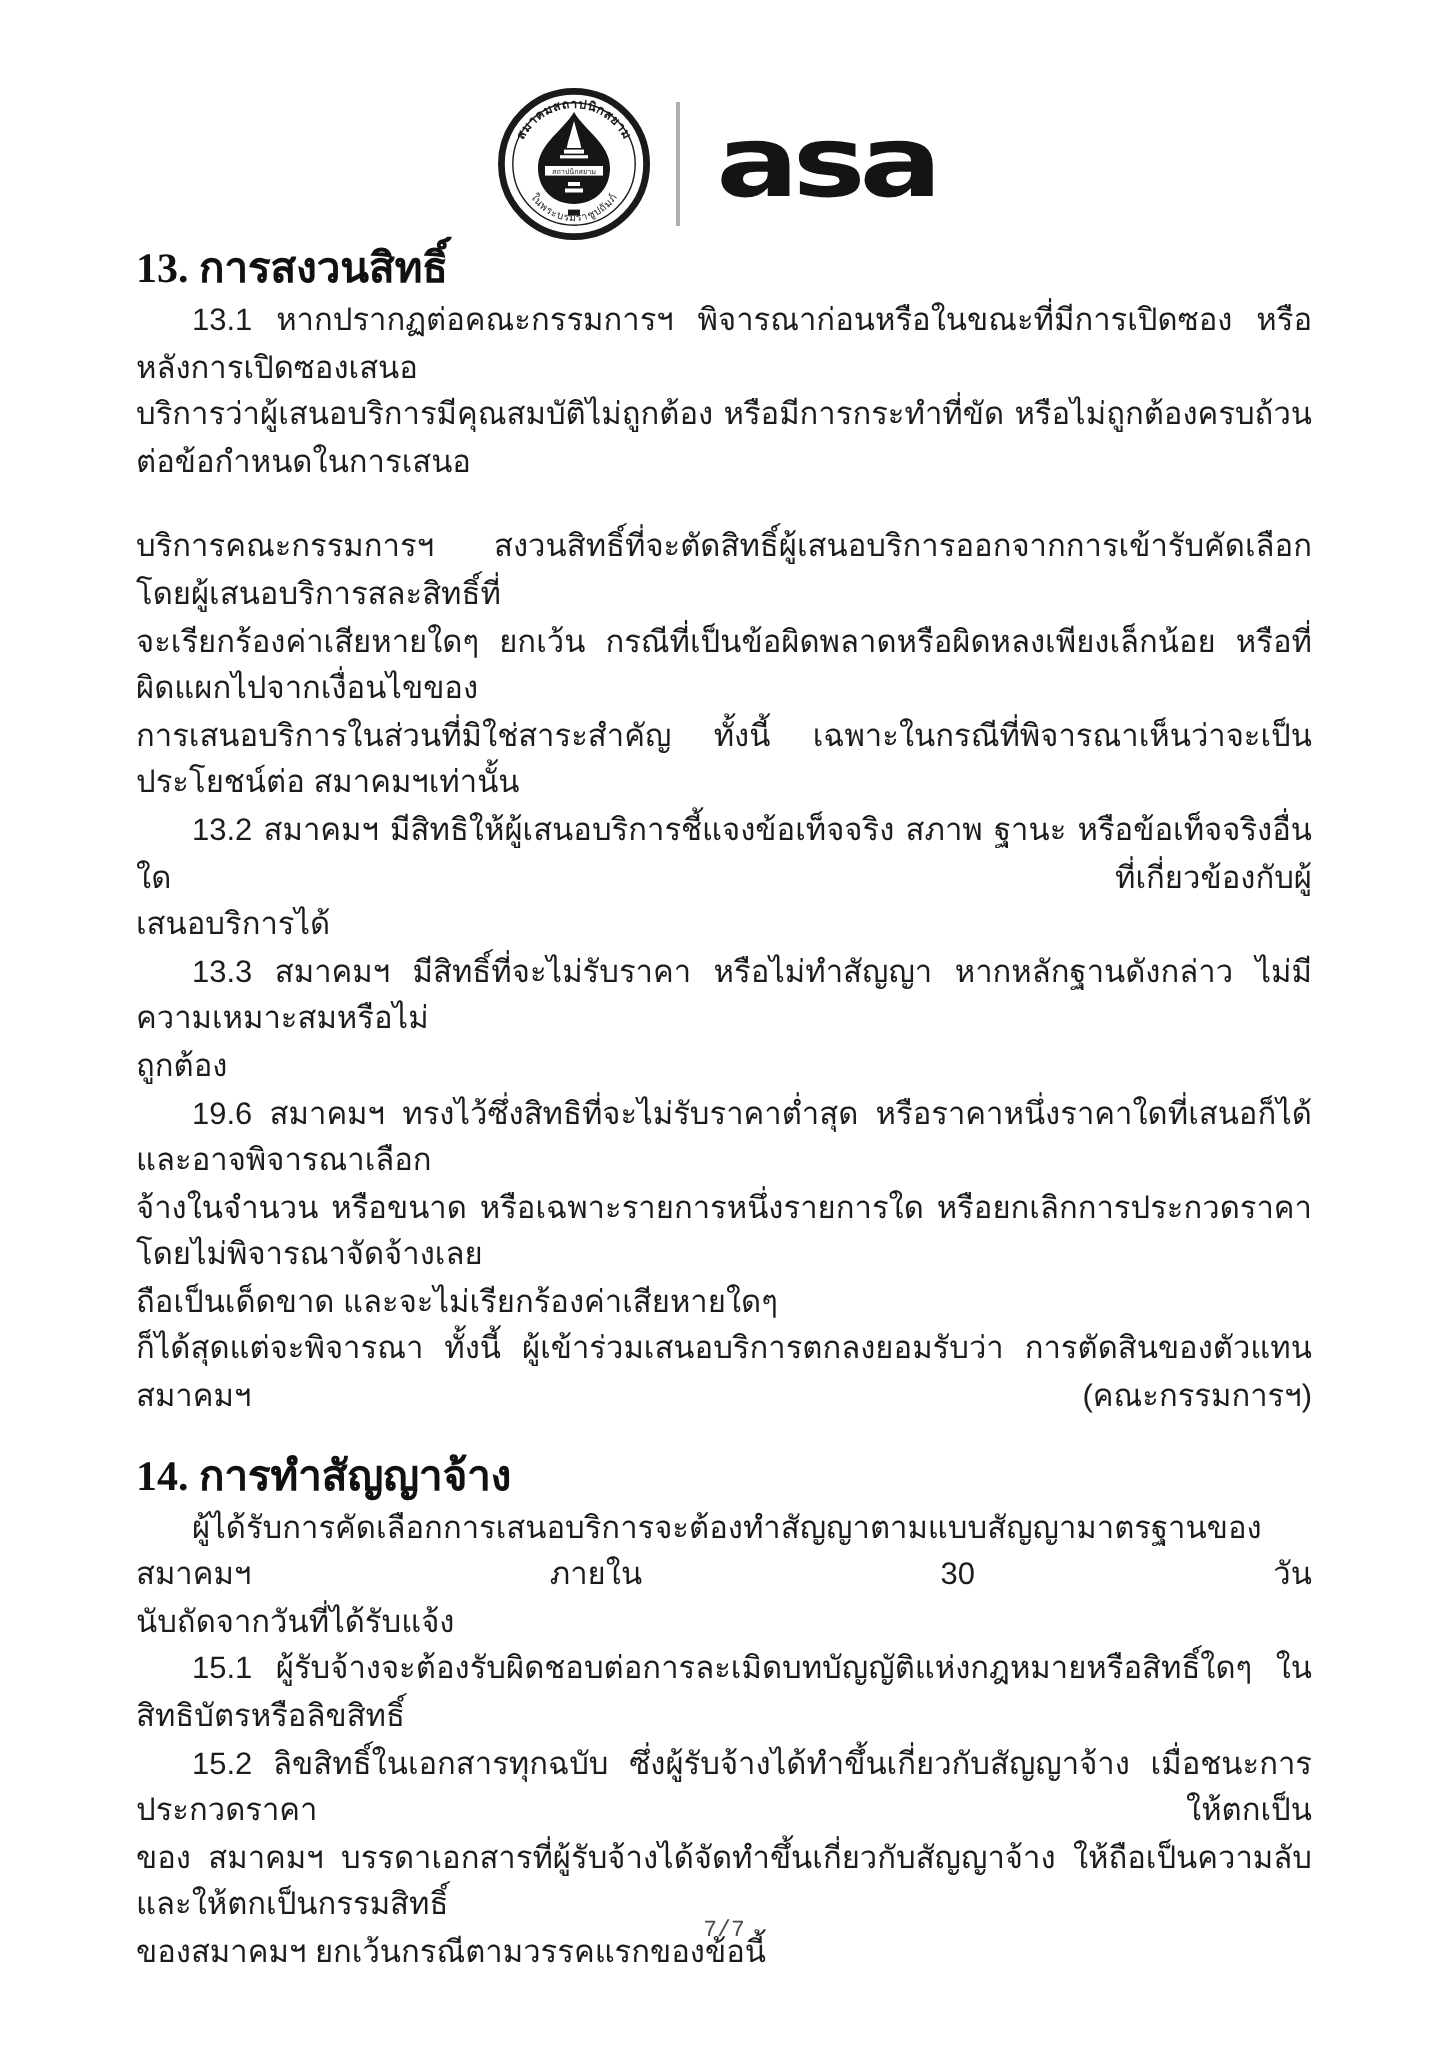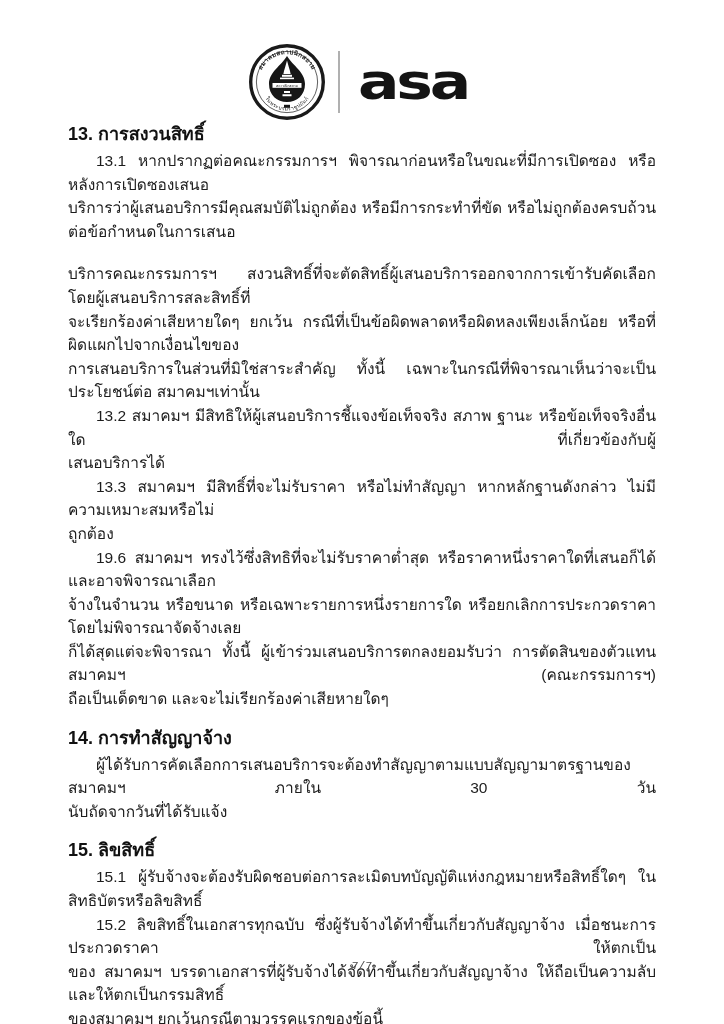--- a/index.html
+++ b/index.html
@@ -35,22 +35,22 @@
     padding-right:18px;
   }
   
   .content{
     position:absolute;
     top:122px;left:68px;width:588px;
     font-size:15.5px;line-height:23.6px;
     color:#1c1c1c;
   }
   .sec-heading{
-    font-size:18px;font-weight:bold;
-    margin:0 0 3px 0;line-height:24px;color:#111;
+    font-size:21px;font-weight:bold;
+    margin:0 0 3px 0;line-height:24px;color:#111;font-family:Liberation Serif, serif;
   }
   .sec-heading.spaced{margin-top:15px;}
   .para{margin:0;}
   .line{display:block;text-align:justify;text-align-last:justify;}
   .line.last{text-align-last:left;}
   .line.indent{text-indent:28px;}
   .line.gap{margin-top:19px;}
   
   .page-number{
     position:absolute;left:0;right:0;bottom:52px;
@@ -104,31 +104,30 @@
       <span class="line indent">13.2 สมาคมฯ มีสิทธิให้ผู้เสนอบริการชี้แจงข้อเท็จจริง สภาพ ฐานะ หรือข้อเท็จจริงอื่นใด ที่เกี่ยวข้องกับผู้</span>
       <span class="line last">เสนอบริการได้</span>
     </p>
     <p class="para">
       <span class="line indent">13.3 สมาคมฯ มีสิทธิ์ที่จะไม่รับราคา หรือไม่ทำสัญญา หากหลักฐานดังกล่าว ไม่มีความเหมาะสมหรือไม่</span>
       <span class="line last">ถูกต้อง</span>
     </p>
     <p class="para">
       <span class="line indent">19.6 สมาคมฯ ทรงไว้ซึ่งสิทธิที่จะไม่รับราคาต่ำสุด หรือราคาหนึ่งราคาใดที่เสนอก็ได้ และอาจพิจารณาเลือก</span>
       <span class="line">จ้างในจำนวน หรือขนาด หรือเฉพาะรายการหนึ่งรายการใด หรือยกเลิกการประกวดราคา โดยไม่พิจารณาจัดจ้างเลย</span>
+      <span class="line last">ถือเป็นเด็ดขาด และจะไม่เรียกร้องค่าเสียหายใดๆ</span>
       <span class="line">ก็ได้สุดแต่จะพิจารณา ทั้งนี้ ผู้เข้าร่วมเสนอบริการตกลงยอมรับว่า การตัดสินของตัวแทนสมาคมฯ (คณะกรรมการฯ)</span>
-      <span class="line last">ถือเป็นเด็ดขาด และจะไม่เรียกร้องค่าเสียหายใดๆ</span>
     </p>
 
     <h2 class="sec-heading spaced">14. การทำสัญญาจ้าง</h2>
     <p class="para">
       <span class="line indent">ผู้ได้รับการคัดเลือกการเสนอบริการจะต้องทำสัญญาตามแบบสัญญามาตรฐานของสมาคมฯ ภายใน 30 วัน</span>
       <span class="line last">นับถัดจากวันที่ได้รับแจ้ง</span>
     </p>
 
-    <h2 class="sec-heading spaced">15. ลิขสิทธิ์</h2>
     <p class="para">
       <span class="line indent">15.1 ผู้รับจ้างจะต้องรับผิดชอบต่อการละเมิดบทบัญญัติแห่งกฎหมายหรือสิทธิ์ใดๆ ในสิทธิบัตรหรือลิขสิทธิ์</span>
     </p>
     <p class="para">
       <span class="line indent">15.2 ลิขสิทธิ์ในเอกสารทุกฉบับ ซึ่งผู้รับจ้างได้ทำขึ้นเกี่ยวกับสัญญาจ้าง เมื่อชนะการประกวดราคา ให้ตกเป็น</span>
       <span class="line">ของ  สมาคมฯ บรรดาเอกสารที่ผู้รับจ้างได้จัดทำขึ้นเกี่ยวกับสัญญาจ้าง ให้ถือเป็นความลับและให้ตกเป็นกรรมสิทธิ์</span>
       <span class="line last">ของสมาคมฯ ยกเว้นกรณีตามวรรคแรกของข้อนี้</span>
     </p>
 
   </main>

